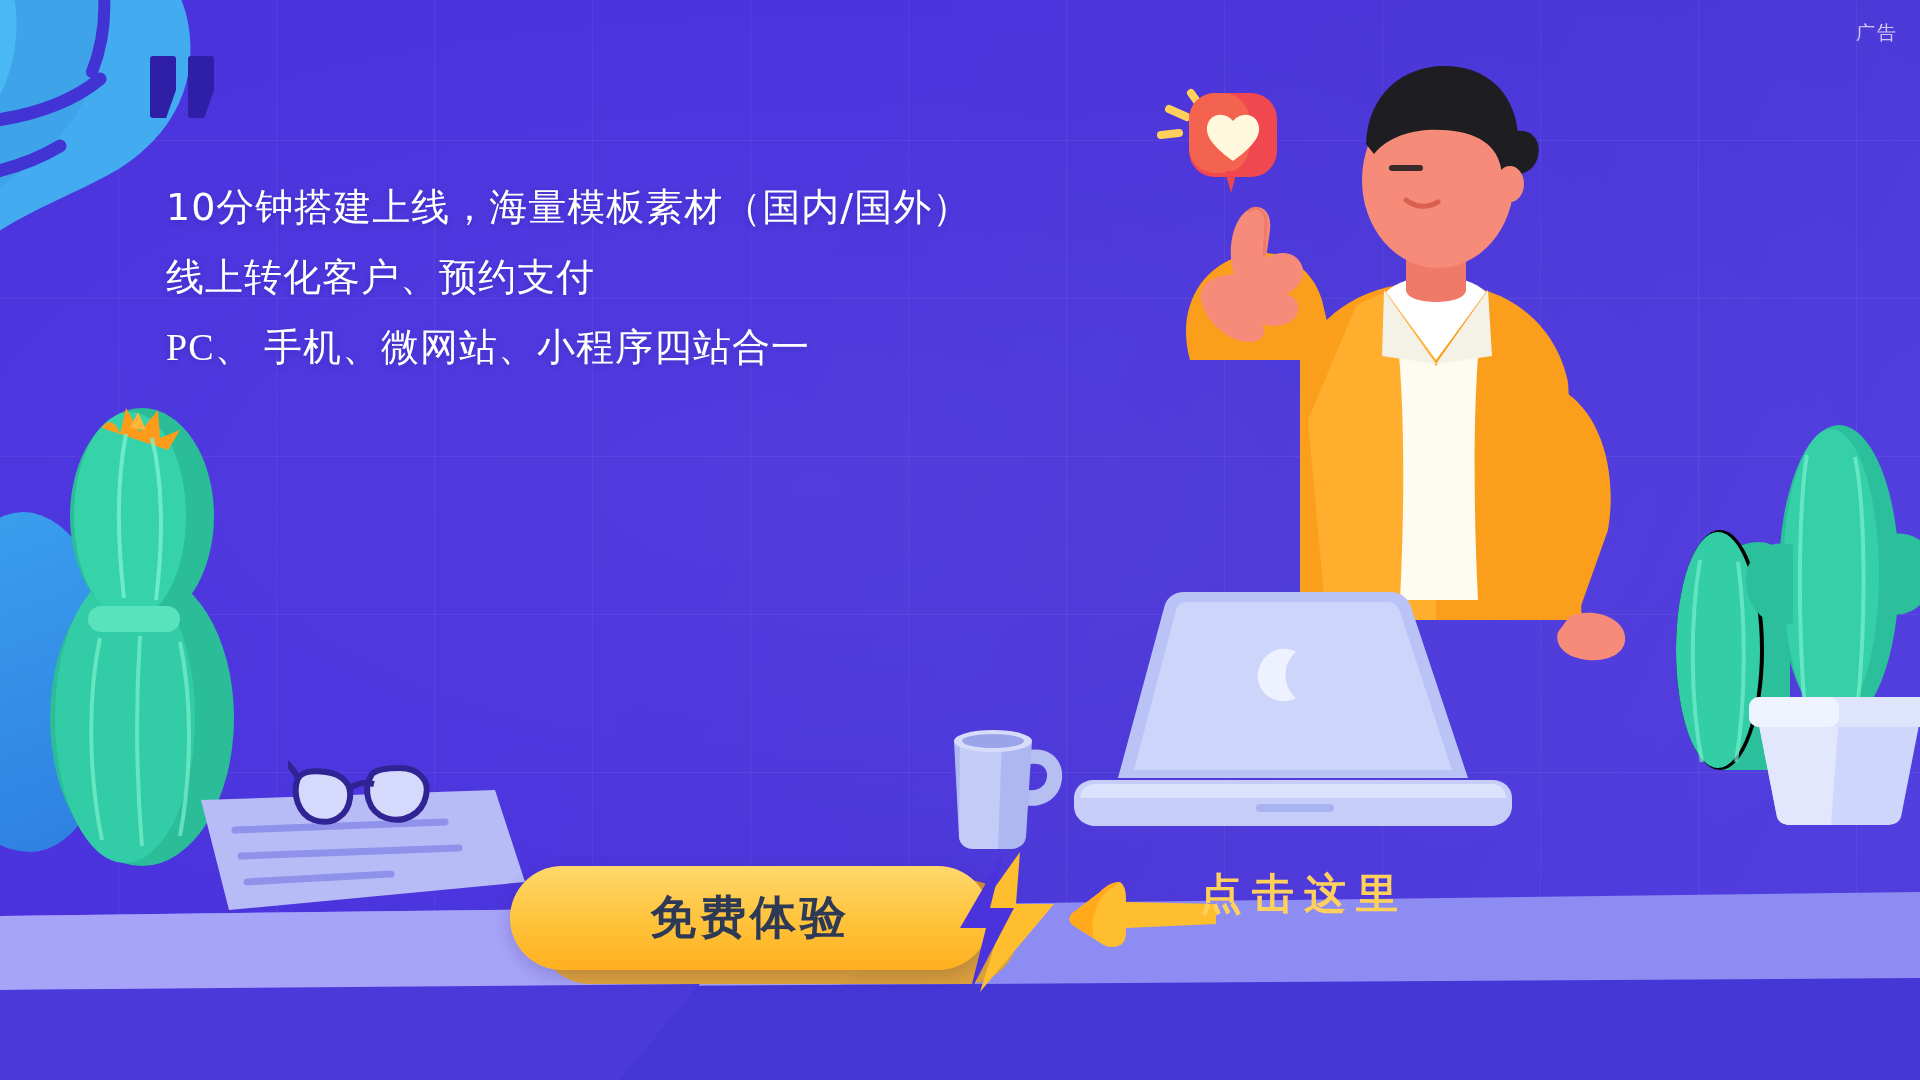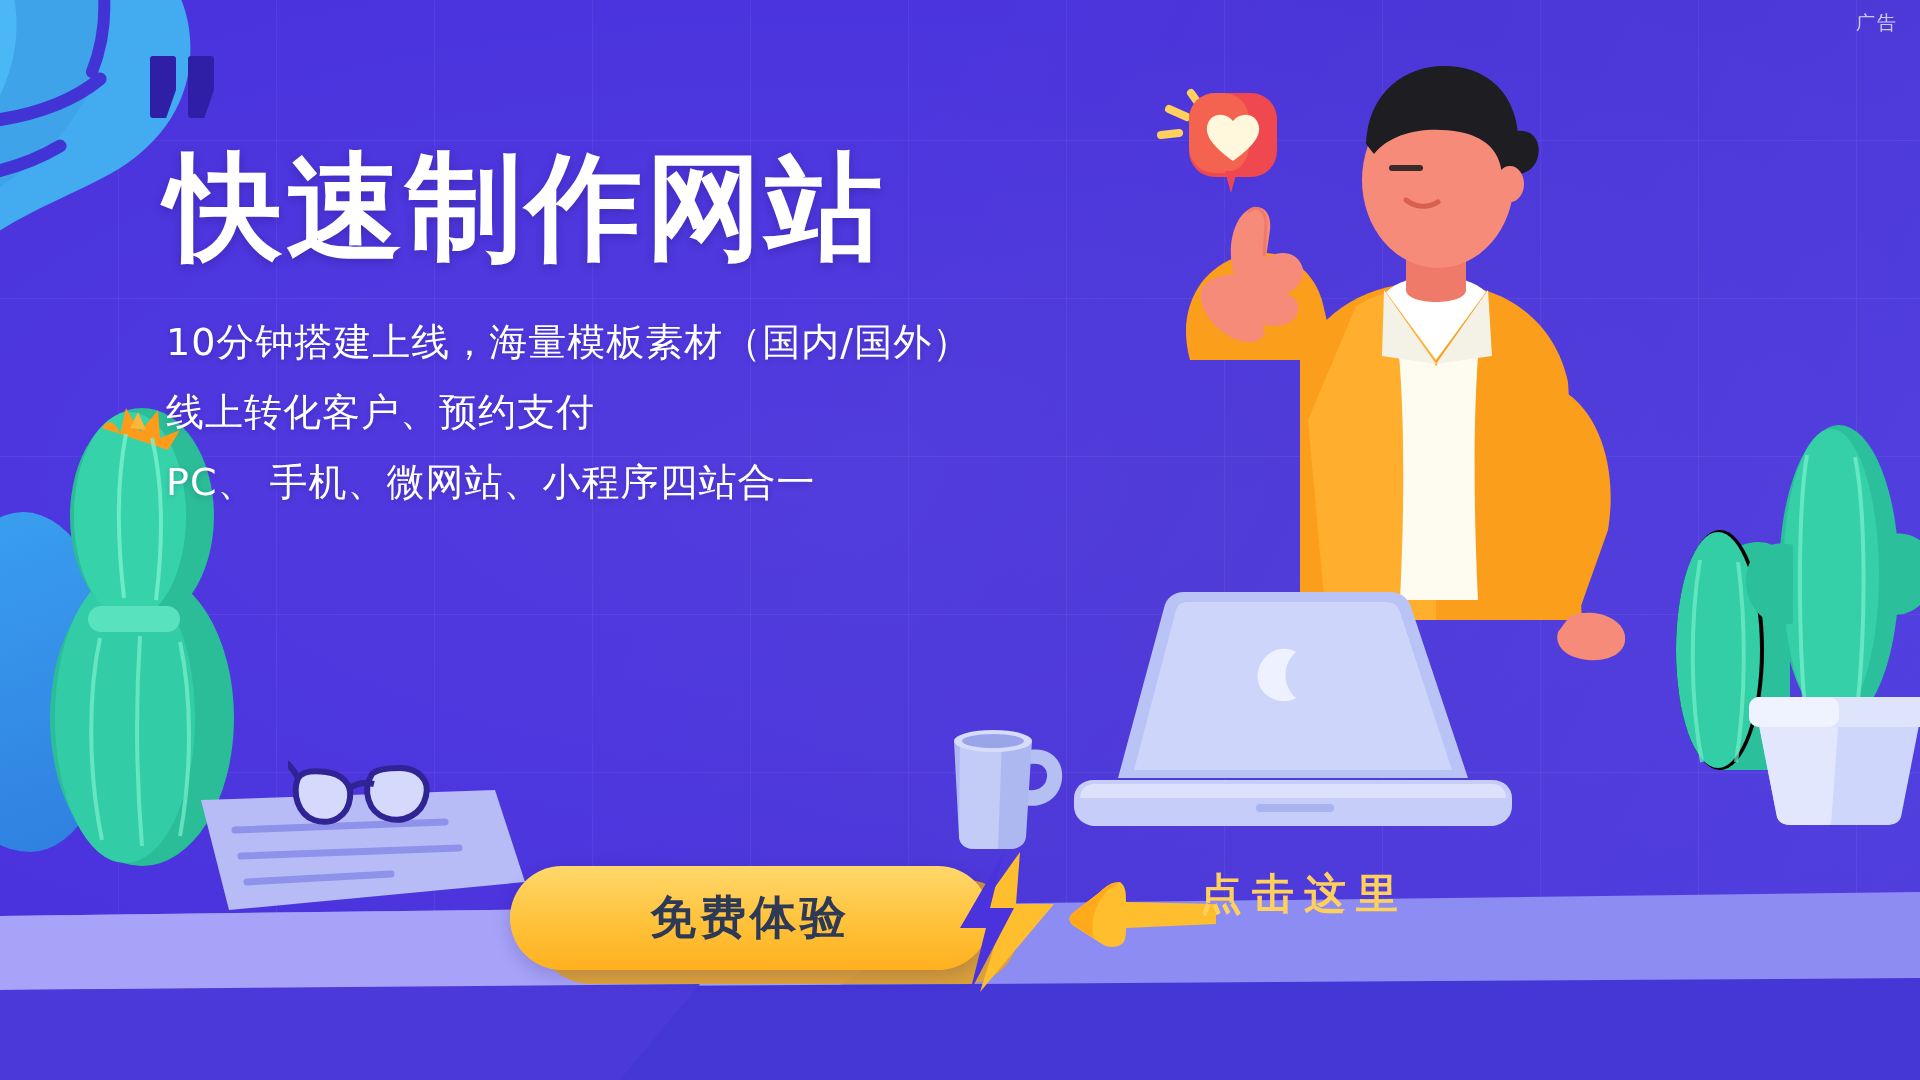--- a/index.html
+++ b/index.html
@@ -19,21 +19,21 @@
       linear-gradient(to right, rgba(255,255,255,.055) 1px, transparent 1px),
       linear-gradient(to bottom, rgba(255,255,255,.055) 1px, transparent 1px);
     background-size:158px 158px; background-position:-40px -18px;
   }
   .vignette{
     position:absolute; inset:0; z-index:3; pointer-events:none;
     background:radial-gradient(120% 95% at 42% 45%, rgba(255,255,255,.045) 0%, rgba(0,0,0,0) 55%, rgba(10,0,70,.12) 100%);
   }
   
   .ad-label{
-    position:absolute; top:10px; right:22px; z-index:40;
+    position:absolute; top:20px; right:22px; z-index:40;
     color:#cfc7f6; font-size:19px; letter-spacing:2px;
   }
   
   .leaf{
     position:absolute; z-index:5; left:-60px; top:-66px;
     width:300px; height:330px;
   }
   .leaf svg{ width:100%; height:100%; display:block; }
   .quote{
     position:absolute; z-index:6; left:150px; top:56px;
@@ -68,21 +68,21 @@
     letter-spacing:4px; white-space:nowrap;
     text-shadow:0 3px 10px rgba(20,5,80,.22);
   }
   .bullets{ margin-top:48px; }
   .bullet{
     color:#ffffff; font-size:38px; line-height:1.0; letter-spacing:1px;
     white-space:nowrap; margin-bottom:32px;
     font-family:"DejaVu Sans","Liberation Sans",sans-serif;
     text-shadow:0 2px 6px rgba(20,5,80,.20);
   }
-  .bullet:last-child{ margin-bottom:13px; }
+  .bullet:last-child{ margin-bottom:13px;font-family:Liberation Serif, serif; }
   
   .cta-shadow{
     position:absolute; z-index:24; left:538px; top:880px;
     width:480px; height:104px; border-radius:52px;
     background:#e8a31a; opacity:.85;
   }
   .cta{
     position:absolute; z-index:25; left:510px; top:866px;
     width:480px; height:104px; border-radius:52px;
     background:linear-gradient(180deg,#ffd86b 0%,#ffc23a 55%,#ffb01f 100%);
@@ -297,21 +297,20 @@
       <rect x="14" y="312" width="180" height="30" rx="10" fill="#dfe4fd"></rect>
       <rect x="14" y="312" width="90" height="30" rx="10" fill="#eff2ff"></rect>
     </svg>
   </div>
 
   <div class="vignette"></div>
 
   <div class="ad-label">广告</div>
 
   <div class="copy">
-    <div class="headline">快速制作网站</div>
     <div class="bullets">
       <div class="bullet">10分钟搭建上线，海量模板素材（国内/国外）</div>
       <div class="bullet">线上转化客户、预约支付</div>
       <div class="bullet">PC、 手机、微网站、小程序四站合一</div>
     </div>
   </div>
 
   <div class="cta-shadow"></div>
   <div class="cta">
     <span class="cta-text">免费体验</span>

